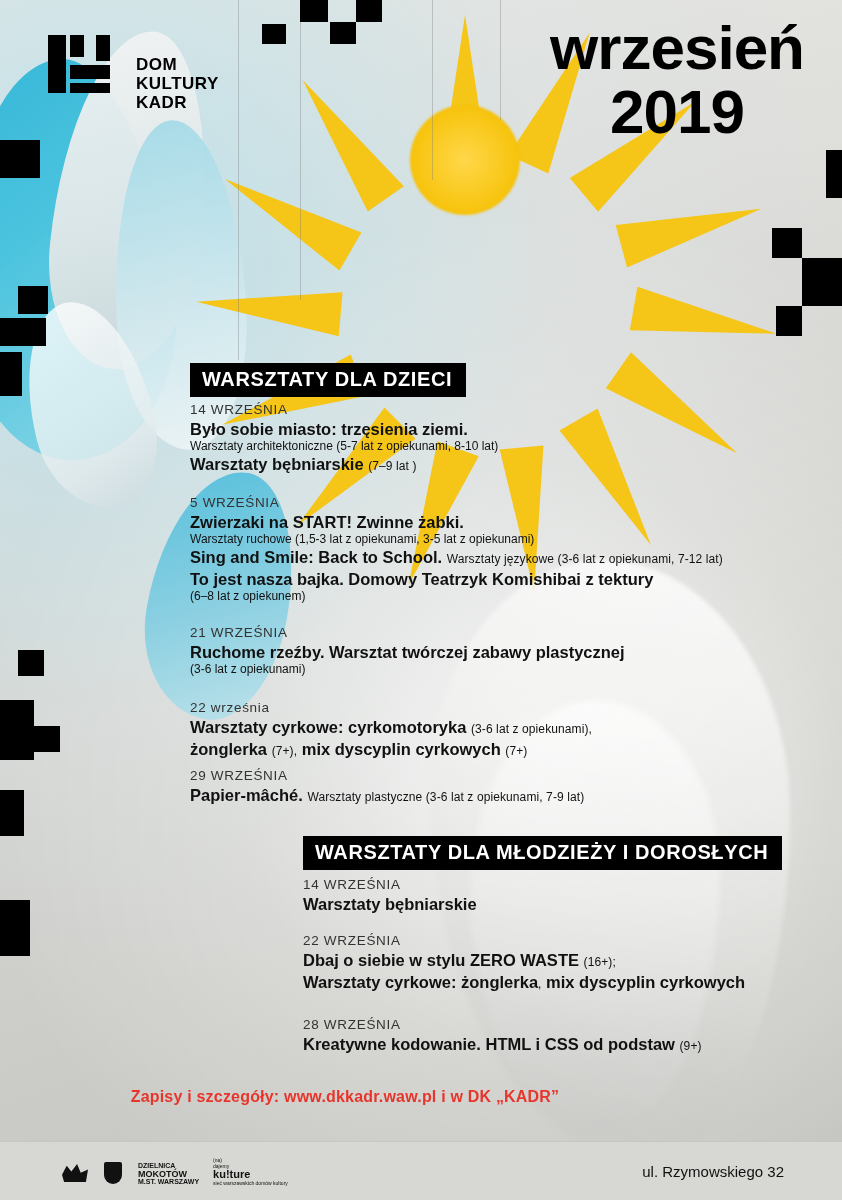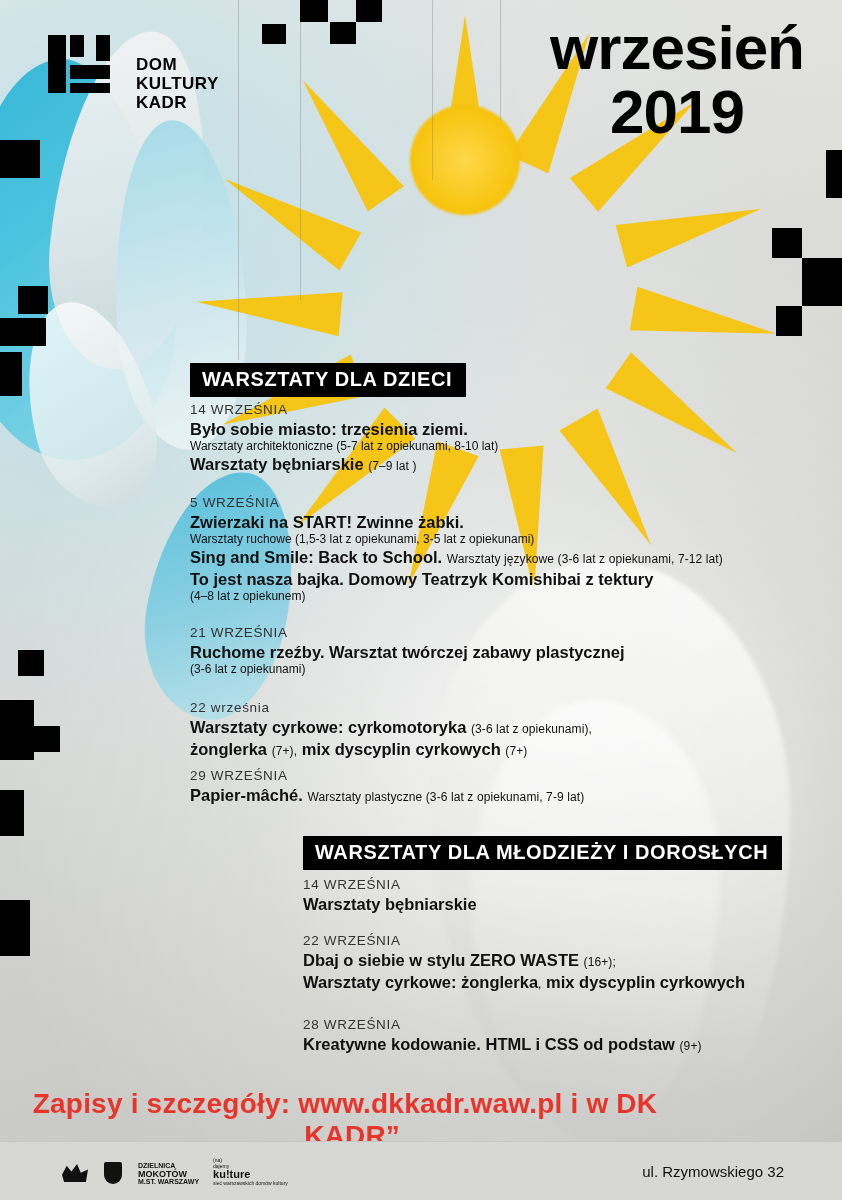--- a/index.html
+++ b/index.html
@@ -140,21 +140,21 @@
   .g3{left:190px;top:625px;width:610px;}
   .g4{left:190px;top:700px;width:610px;}
   .g5{left:190px;top:768px;width:610px;}
 
   .h1{left:303px;top:877px;width:520px;}
   .h2{left:303px;top:933px;width:520px;}
   .h3{left:303px;top:1017px;width:520px;}
 
   .footer-cta{
     position:absolute;left:0;top:1088px;width:690px;text-align:center;
-    color:#e8352b;font-weight:bold;font-size:28px;letter-spacing:.2px;
+    color:#e8352b;font-weight:bold;font-size:16px;letter-spacing:.2px;
   }
 
   .bottombar{
     position:absolute;left:0;bottom:0;width:842px;height:58px;
     background:#d7d7d3;border-top:1px solid rgba(0,0,0,.08);
   }
   .logos{position:absolute;left:62px;bottom:14px;display:flex;align-items:flex-end;gap:14px;}
   .logo-small{font-size:7px;line-height:8px;color:#111;font-weight:bold;}
   .logo-small .big{font-size:9px;}
   .addr{position:absolute;right:58px;bottom:20px;font-size:15px;color:#111;}
@@ -266,21 +266,21 @@
 
     <div class="block g2">
       <div class="date">5 WRZEŚNIA</div>
       <div class="line">Zwierzaki na START! Zwinne żabki.</div>
       <div class="sub">Warsztaty ruchowe (1,5-3 lat z opiekunami, 3-5 lat z opiekunami)</div>
       <div class="line">
         <span>Sing and Smile: Back to School.</span>
         <span class="sm">Warsztaty językowe (3-6 lat z opiekunami, 7-12 lat)</span>
       </div>
       <div class="line">To jest nasza bajka. Domowy Teatrzyk Komishibai z tektury</div>
-      <div class="sub">(4–8 lat z opiekunem)</div>
+      <div class="sub">(6–8 lat z opiekunem)</div>
     </div>
 
     <div class="block g3">
       <div class="date">21 WRZEŚNIA</div>
       <div class="line">Ruchome rzeźby. Warsztat twórczej zabawy plastycznej</div>
       <div class="sub">(3-6 lat z opiekunami)</div>
     </div>
 
     <div class="block g4">
       <div class="date">22 września</div>

